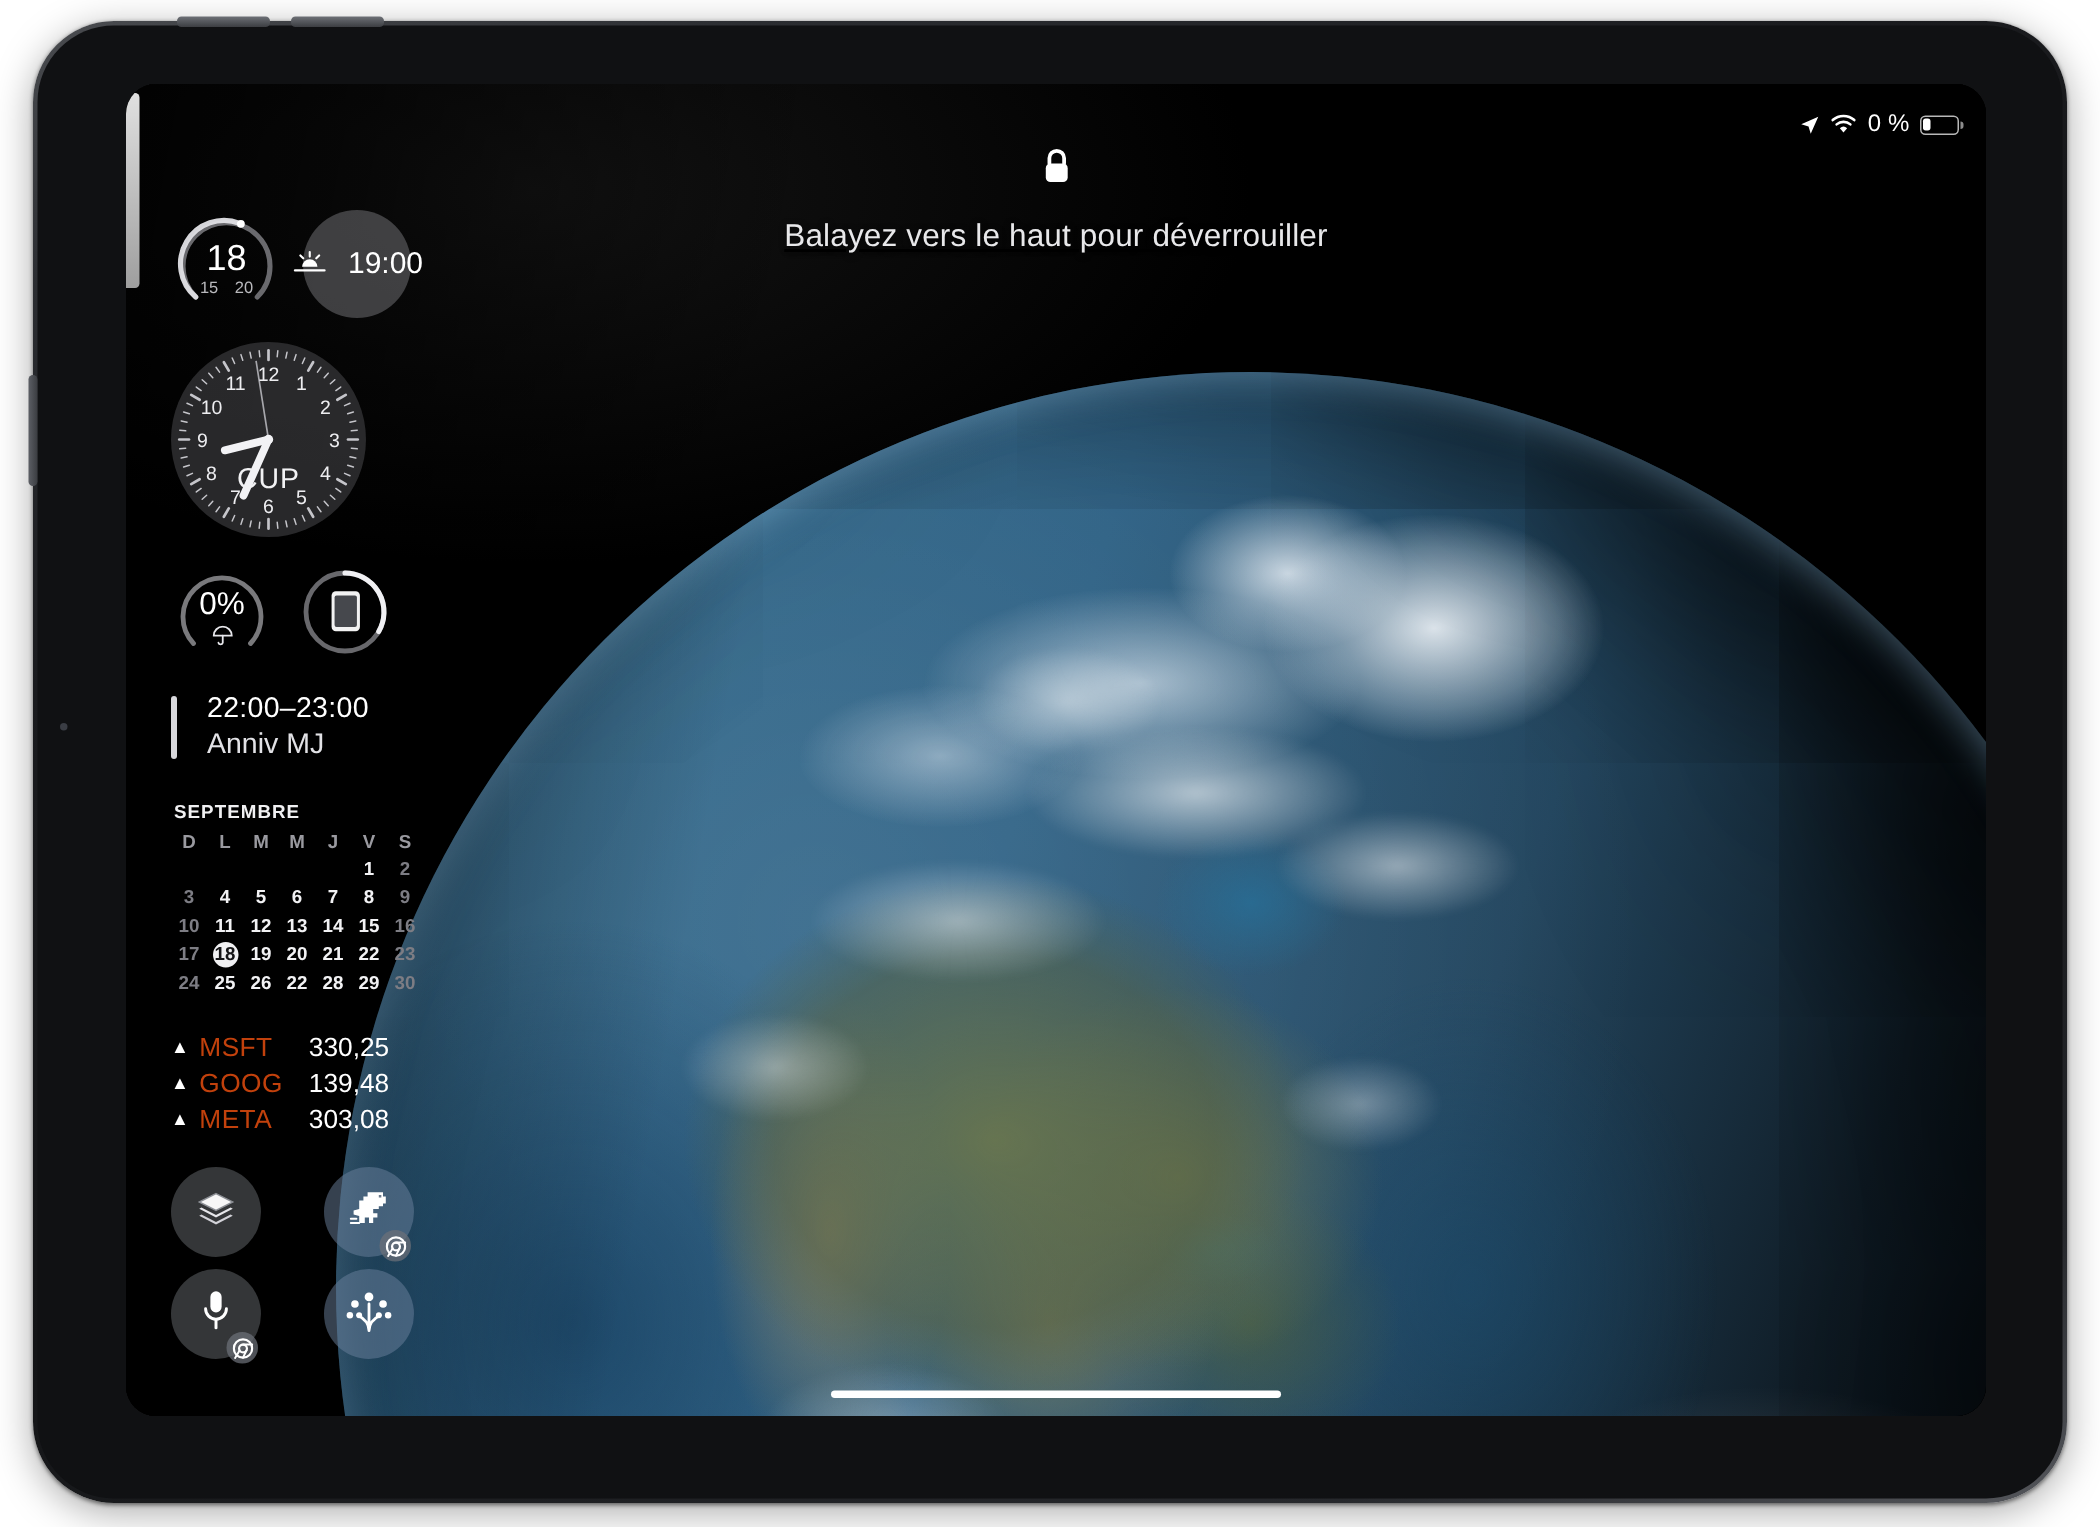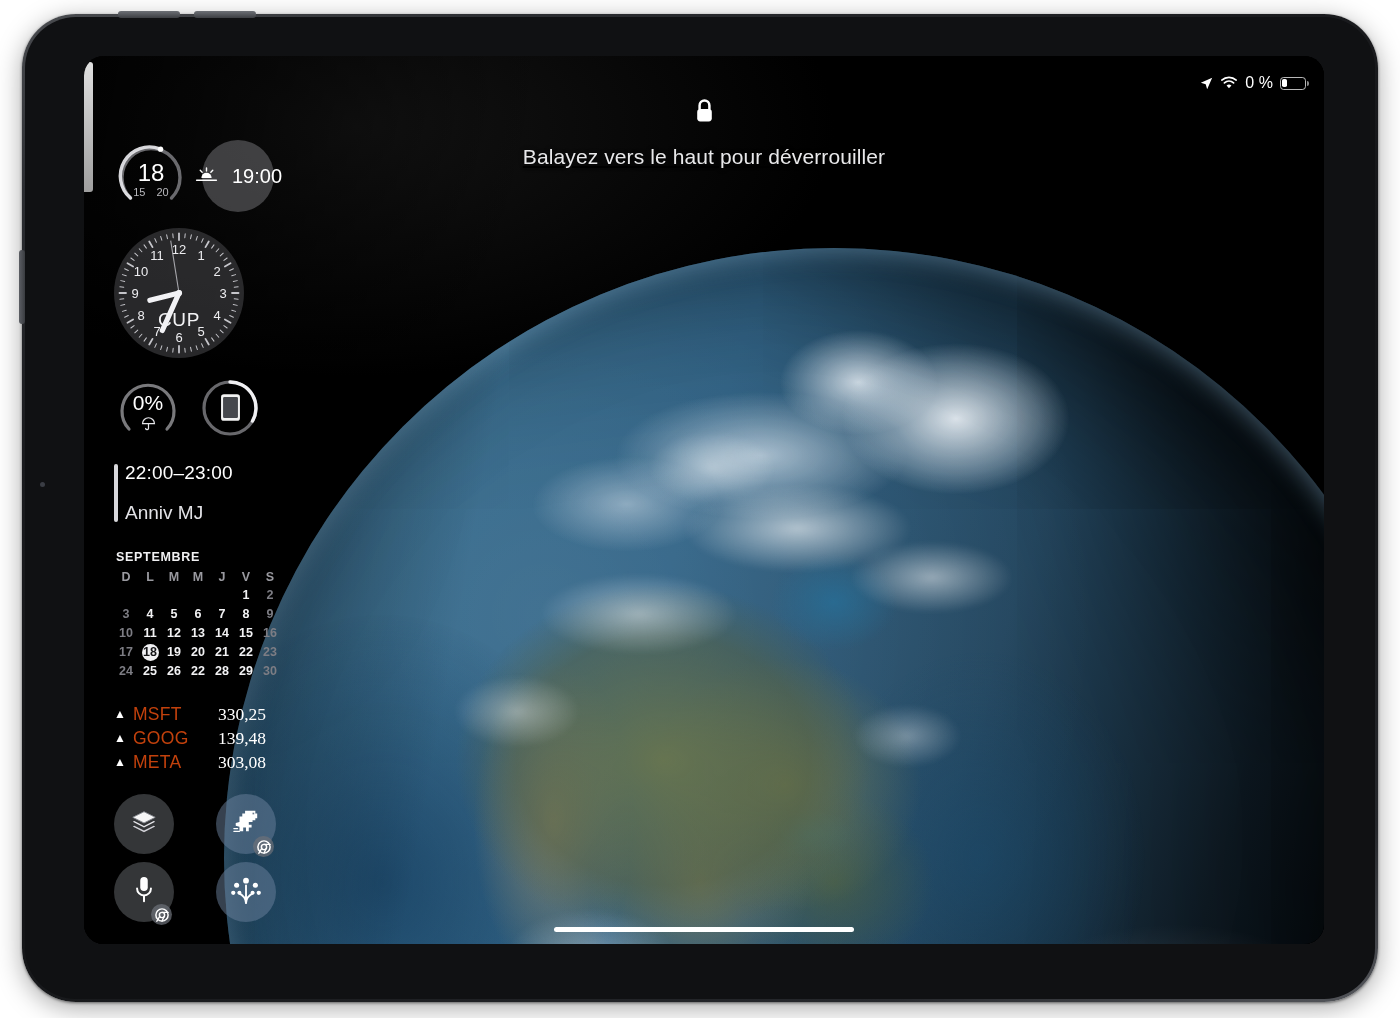--- a/index.html
+++ b/index.html
@@ -240,28 +240,28 @@
   #status-circle-row { margin-top: 16px; display: flex; gap: 14px; align-items: center; }
   #precipitation-widget { position: relative; width: 68px; height: 68px; }
   #precip-value {
     position: absolute; left: 0; right: 0; top: 17px;
     text-align: center; color: #fff; font-size: 21px;
   }
   #device-battery-widget { position: relative; width: 68px; height: 68px; }
 
   
   #event-widget {
-    margin-top: 20px; padding-left: 11px; position: relative; text-decoration: underline;
+    margin-top: 20px; padding-left: 24px; position: relative; text-decoration: underline;
   }
   #event-widget::before {
     content: ""; position: absolute; left: 0; top: 2px; bottom: 2px;
     width: 3.5px; border-radius: 2px; background: #d8d8dc;
   }
   #event-time { color: #fff; font-size: 19px; letter-spacing: .2px; }
-  #event-title { color: #e2e2e6; font-size: 19px; margin-top: 18px; }
+  #event-title { color: #e2e2e6; font-size: 19px; margin-top: 2px; }
 
   
   #calendar-widget { margin-top: 26px; width: 168px; }
   #calendar-month {
     color: #f0f0f2; font-size: 12.5px; font-weight: 700;
     letter-spacing: .7px; margin-bottom: 6px; padding-left: 2px;
   }
   .cal-grid { display: grid; grid-template-columns: repeat(7, 1fr); gap: 2px 0; }
   .cal-dow {
     text-align: center; color: #9a9aa0; font-size: 12.5px; font-weight: 600;
@@ -285,21 +285,21 @@
   .cal-day.today span { position: relative; z-index: 1; }
 
   
   #stocks-widget { margin-top: 22px; }
   .stock-row {
     display: flex; align-items: center; gap: 7px;
     height: 24px;
   }
   .stock-arrow { color: #fff; font-size: 12px; line-height: 1; }
   .stock-symbol { color: #c2410c; font-size: 17.5px; letter-spacing: .3px; min-width: 62px; }
-  .stock-price { color: #fff; font-size: 17.5px; margin-left: 16px; font-family: Liberation Serif, serif; }
+  .stock-price { color: #fff; font-size: 17.5px; margin-left: 4px; }
 
   
   #app-shortcuts {
     margin-top: 20px; width: 160px;
     display: grid; grid-template-columns: repeat(2, 74px);
     gap: 8px 12px;
   }
   .app-icon {
     position: relative;
     width: 60px; height: 60px; border-radius: 50%;

